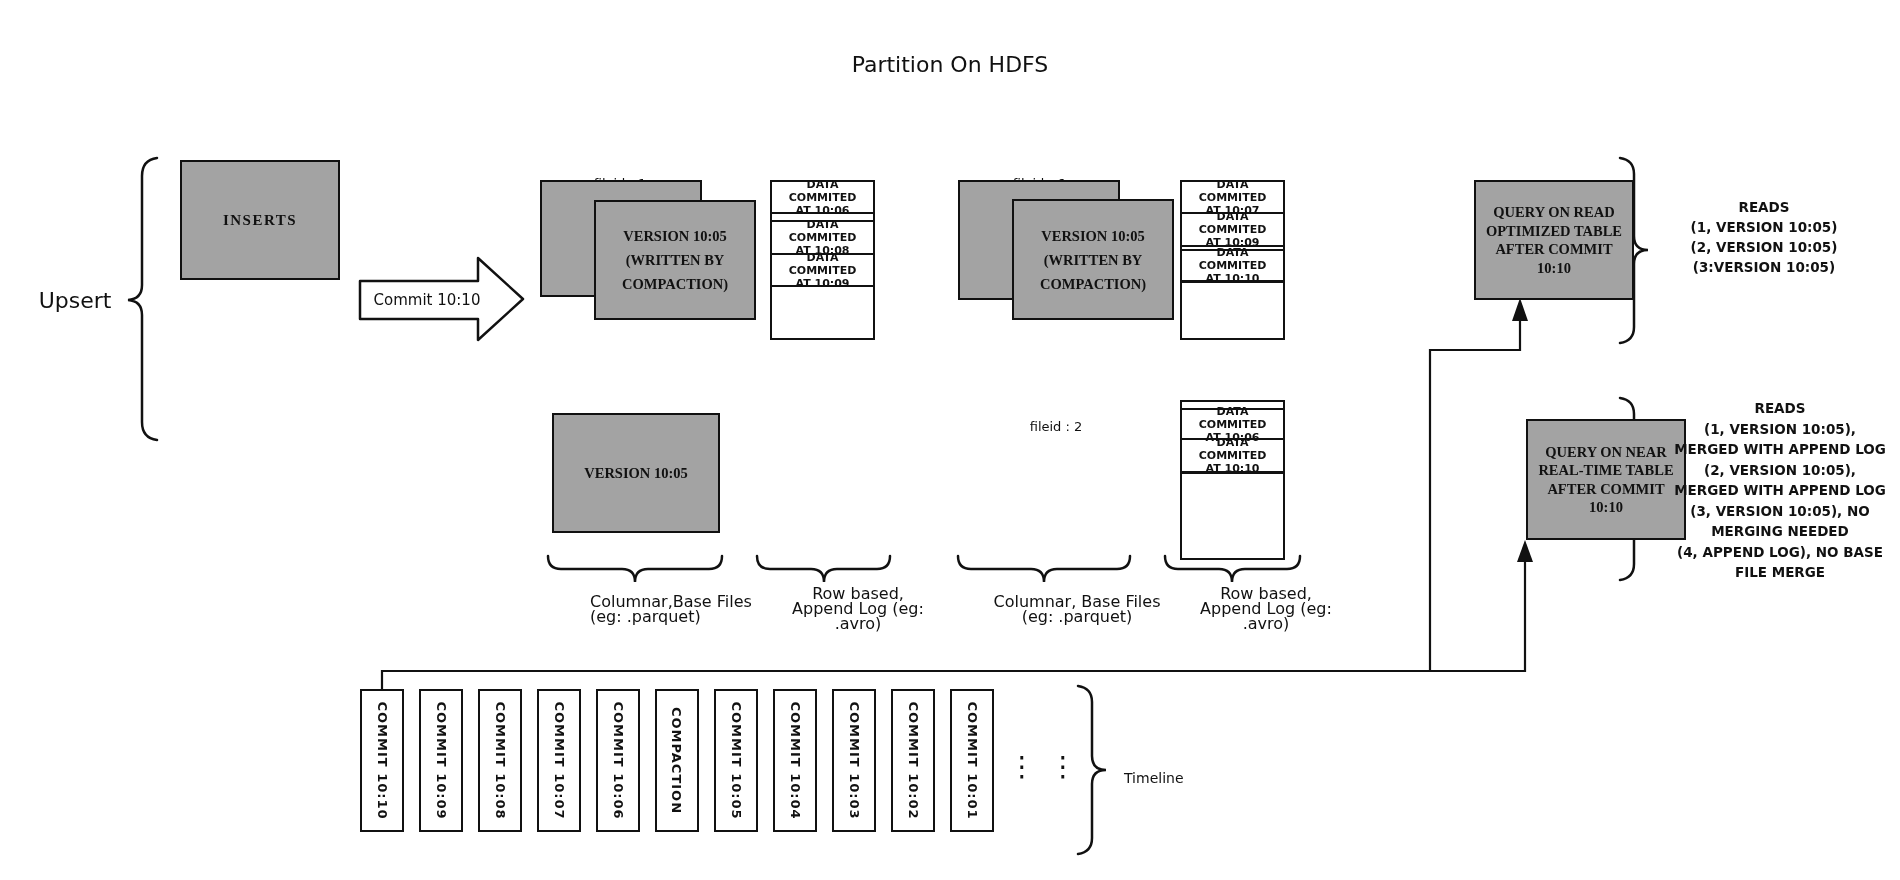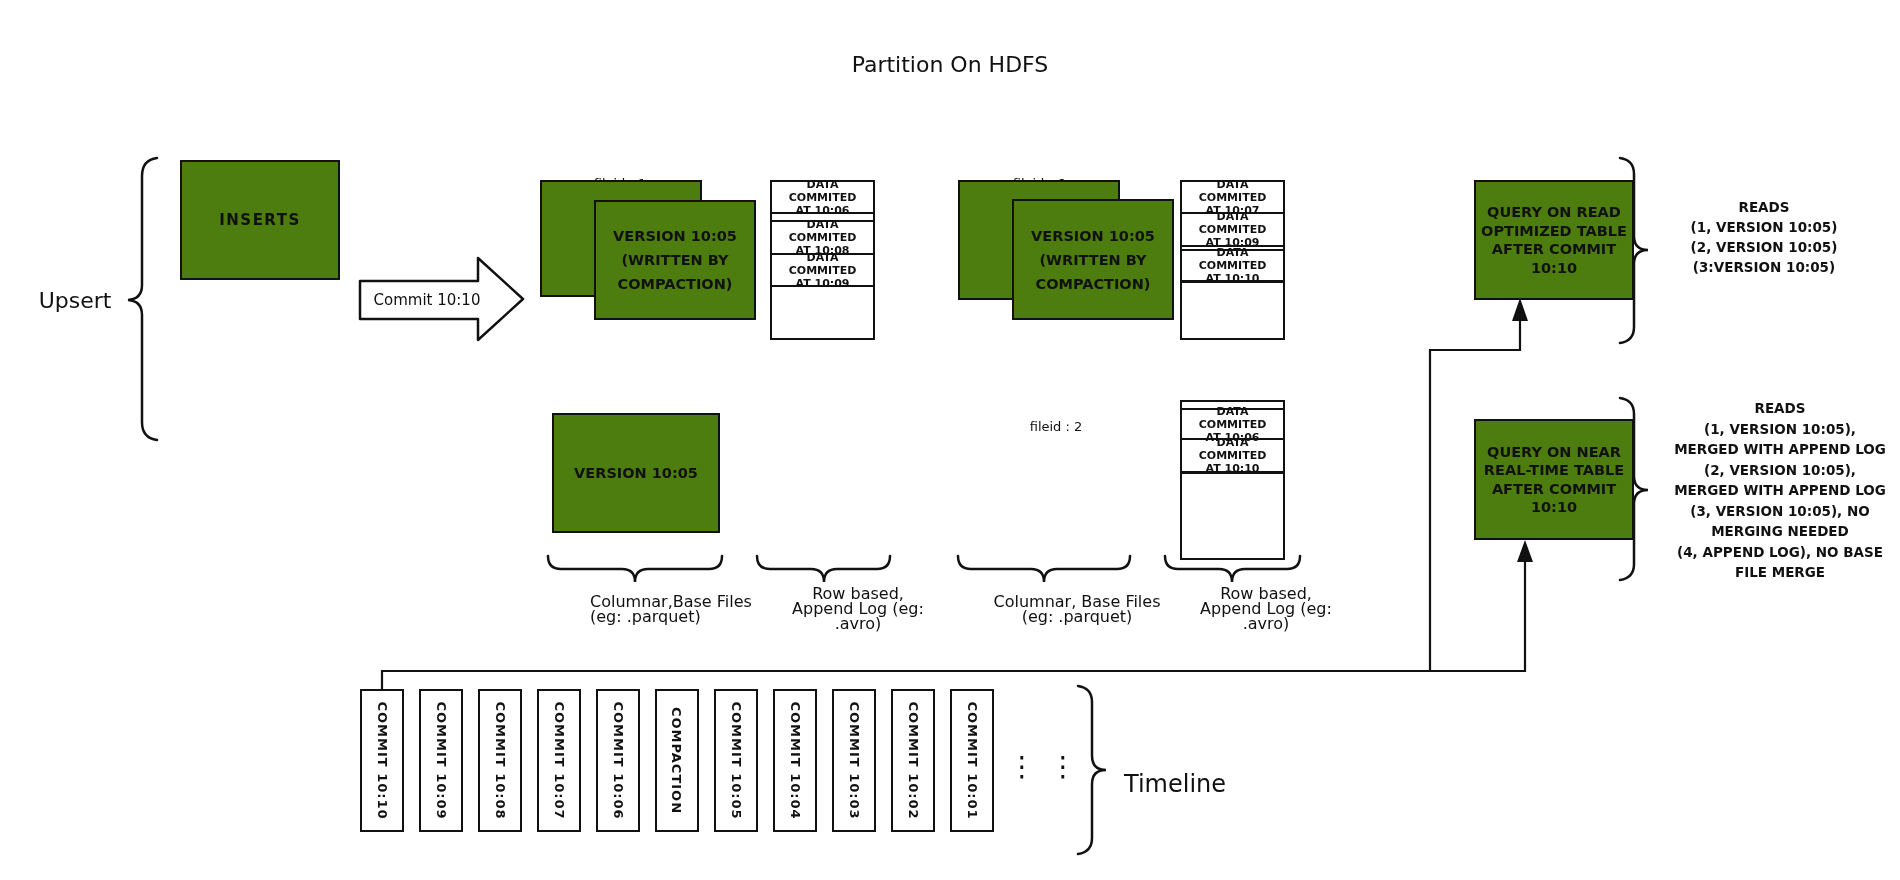--- a/index.html
+++ b/index.html
@@ -1,21 +1,21 @@
 <!DOCTYPE html>
 <html><head>
 <meta charset="utf-8">
 <style>
   html,body { margin:0; padding:0; background:#fff; }
   .canvas { position:relative; width:1900px; height:880px; background:#fff;
             font-family:"DejaVu Sans", sans-serif; color:#111; overflow:hidden; }
   .abs { position:absolute; }
   .ctr { display:flex; align-items:center; justify-content:center; text-align:center; }
   .pre { white-space:pre-line;margin-left:34px; }
-  .box { position:absolute; border:2.5px solid #111; background:#4d7c0f; box-sizing:border-box; }
+  .box { position:absolute; border:2.5px solid #111; background:#a3a3a3; box-sizing:border-box;font-family:Liberation Serif, serif; }
   .title { font-size:22px; }
   .hand { font-weight:normal; }
   .caps { font-weight:bold; }
   .fileid { font-size:13px;margin-top:40px; }
   .basebox { font-weight:bold; font-size:14.5px; line-height:24px; }
   .logbox { position:absolute; border:2px solid #111; background:#fff; box-sizing:border-box;
             display:flex; flex-direction:column; }
   .log-row { border-bottom:2px solid #111; display:flex; align-items:center; justify-content:center;
              text-align:center; font-size:11px; font-weight:bold; line-height:13px;
              white-space:pre-line; box-sizing:content-box; }
@@ -125,21 +125,21 @@
 
   <div class="box ctr qbox pre" style="left:1440px; top:180px; width:160px; height:120px;">QUERY ON READ
 OPTIMIZED TABLE
 AFTER COMMIT
 10:10</div>
   <div class="abs reads pre" style="left:1630px; top:197px; width:200px; text-align:center;">READS
 (1, VERSION 10:05)
 (2, VERSION 10:05)
 (3:VERSION 10:05)</div>
 
-  <div class="box ctr qbox pre" style="left:1440px; top:419px; width:160px; height:121px;">QUERY ON NEAR
+  <div class="box ctr qbox pre" style="left:1492px; top:419px; width:160px; height:121px;">QUERY ON NEAR
 REAL-TIME TABLE
 AFTER COMMIT
 10:10</div>
   <div class="abs reads2 pre" style="left:1636px; top:398px; width:220px; text-align:center;">READS
 (1, VERSION 10:05),
 MERGED WITH APPEND LOG
 (2, VERSION 10:05),
 MERGED WITH APPEND LOG
 (3, VERSION 10:05), NO
 MERGING NEEDED
@@ -176,15 +176,15 @@
   <div class="tl-box" style="left:891px;">
     <span>COMMIT 10:02</span>
     </div>
   <div class="tl-box" style="left:950px;">
     <span>COMMIT 10:01</span>
     </div>
 
   <div class="tl-dots" style="left:1008px;">⋮</div>
   <div class="tl-dots" style="left:1049px;">⋮</div>
 
-  <div class="abs hand" style="left:1124px; top:770px; width:140px; font-size:24px;">Timeline</div>
+  <div class="abs hand" style="left:1124px; top:770px; width:140px; font-size:14px;">Timeline</div>
 
 </div>
 
 </body></html>

